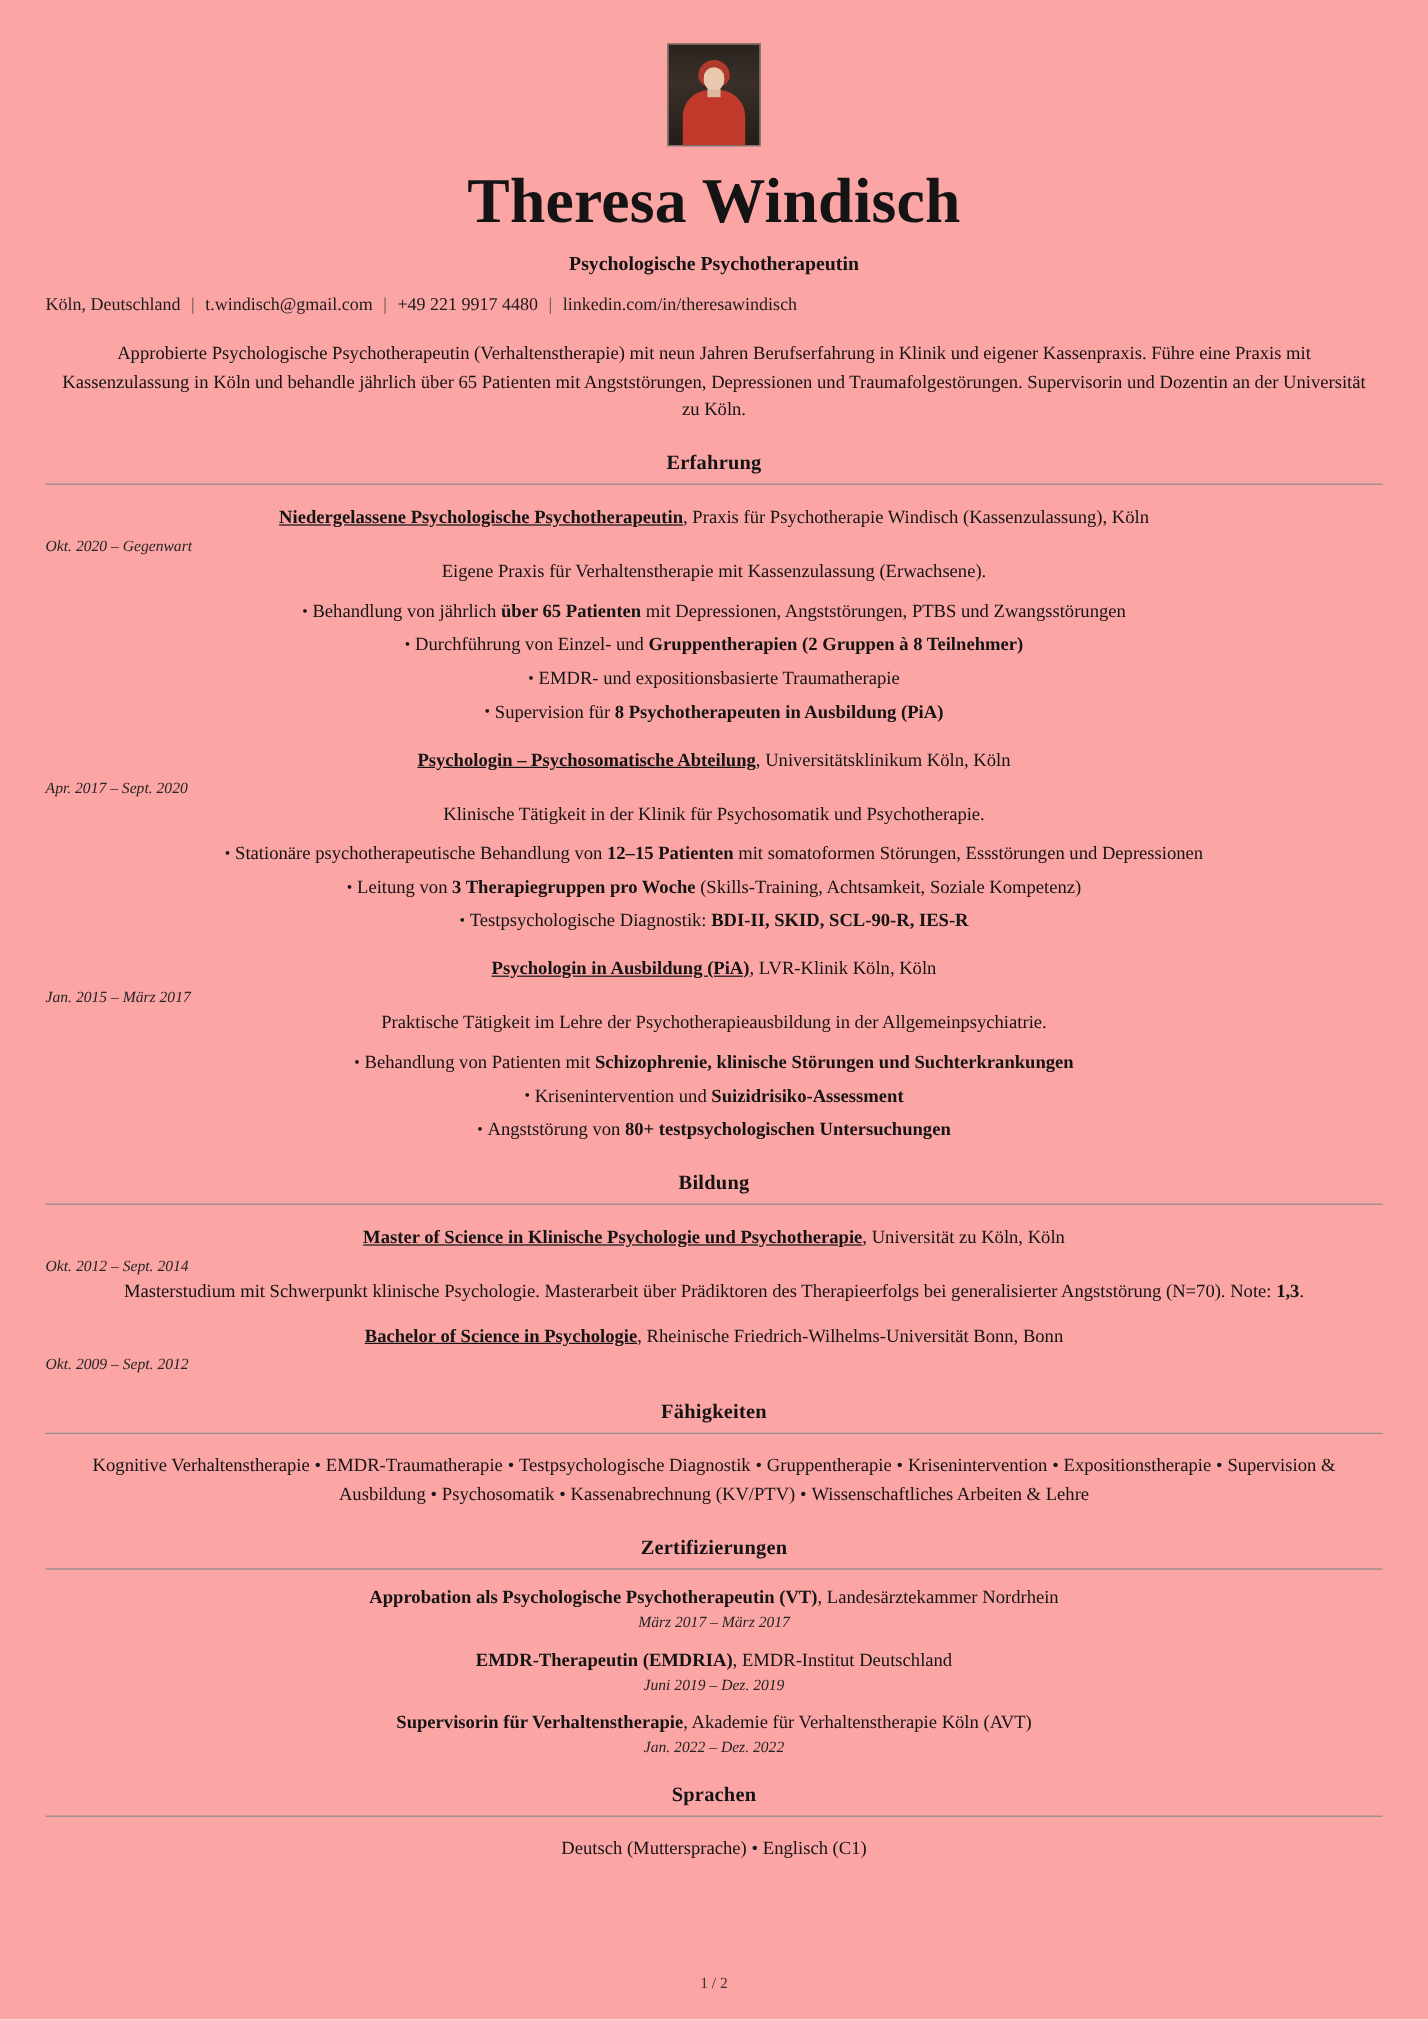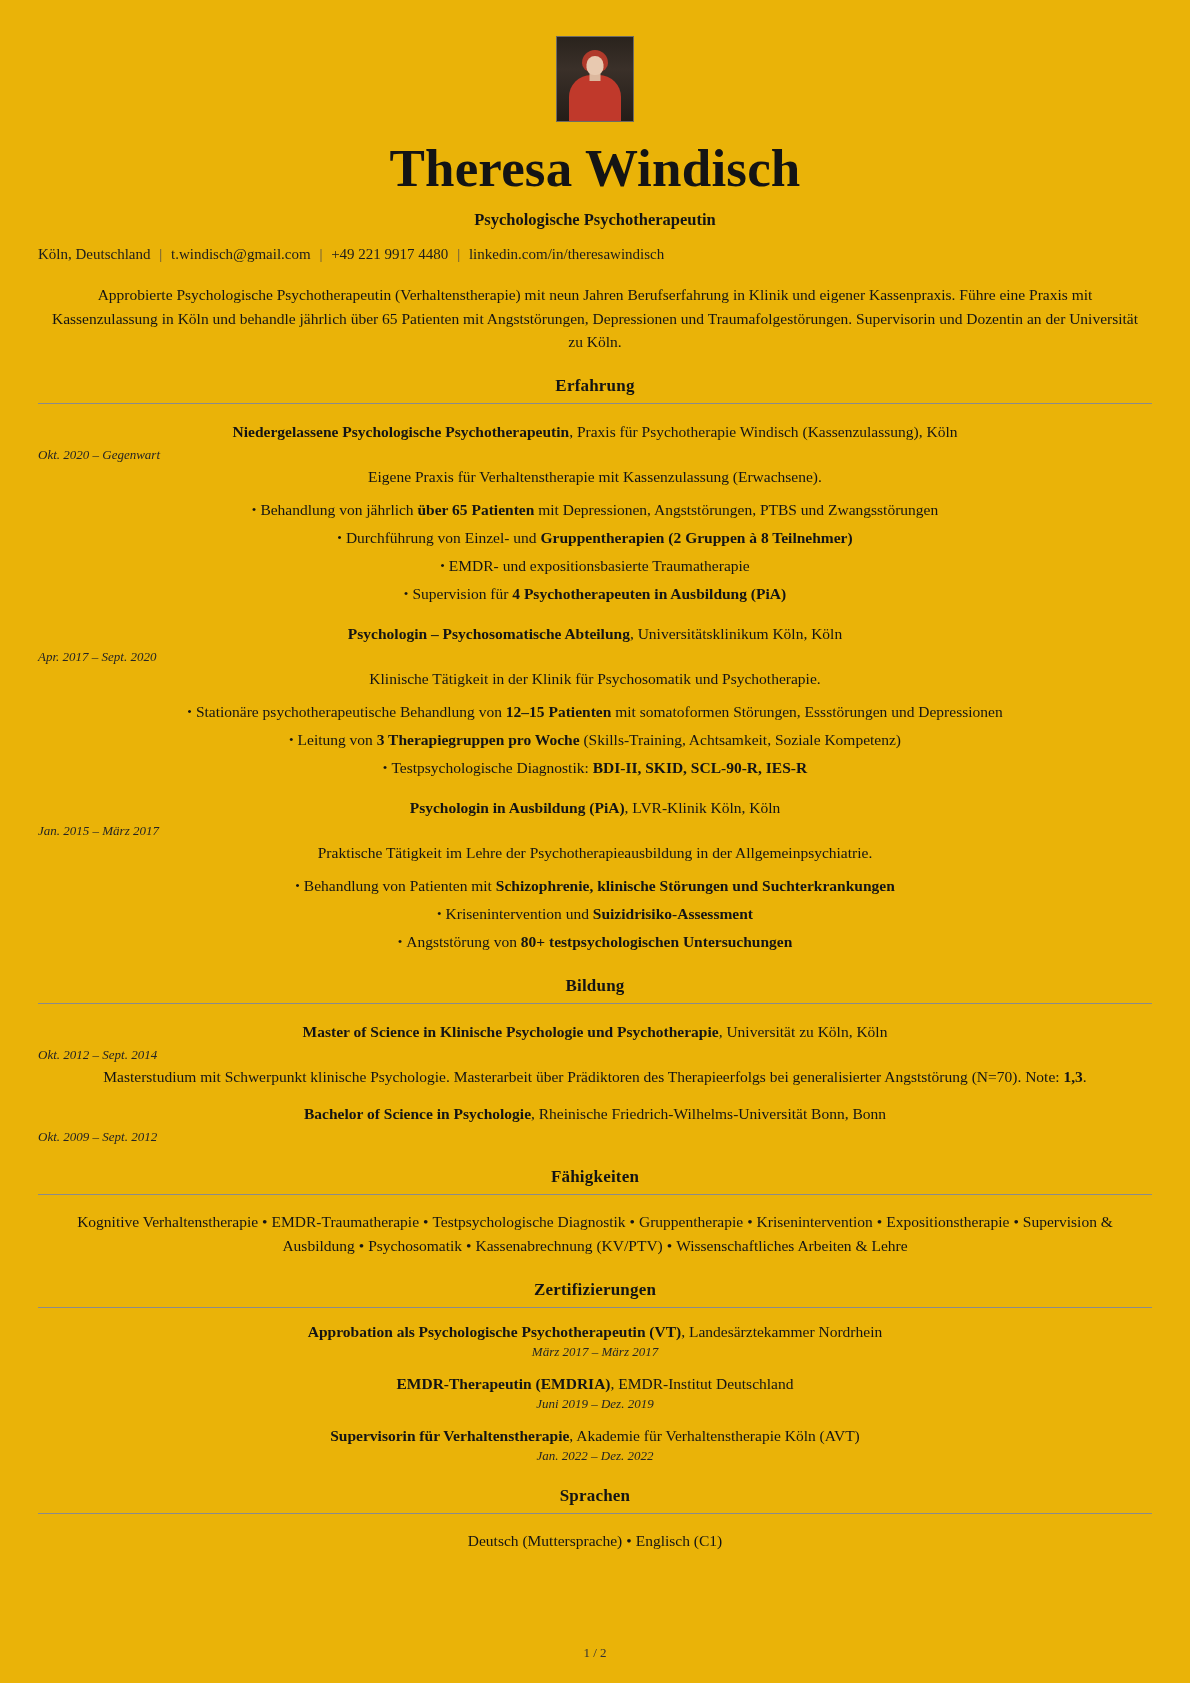--- a/index.html
+++ b/index.html
@@ -9,21 +9,21 @@
   }
   body {
     font-family: "Liberation Serif", "DejaVu Serif", serif;
     color: #1a1a1a;
   }
   .page {
     position: relative;
     width: 1190px;
     height: 1683px;
     margin: 0 auto;
-    background: #eab308;
+    background: #fca5a5;
     box-sizing: border-box;
     padding: 30px 38px 0 38px;
     overflow: hidden;
   }
 
   
   .photo-wrap {
     display: flex;
     justify-content: center;
     margin-top: 6px;
@@ -130,21 +130,21 @@
 
   .entry {
     margin-top: 17px;
   }
   .entry-head {
     text-align: center;
     font-size: 15.5px;
     line-height: 1.42;
     color: #141414;
   }
-  .entry-head b { font-weight: bold; }
+  .entry-head b { font-weight: bold; text-decoration: underline; }
   .entry-date {
     text-align: left;
     font-style: italic;
     font-size: 13px;
     margin-top: 4px;
     color: #242424;
   }
   .entry-desc {
     text-align: center;
     font-size: 15.5px;
@@ -242,21 +242,21 @@
     <div class="rule"></div>
     <div id="experience-entries">
         <div class="entry">
           <div class="entry-head"><b>Niedergelassene Psychologische Psychotherapeutin</b><span>, Praxis für Psychotherapie Windisch (Kassenzulassung), Köln</span></div>
           <div class="entry-date">Okt. 2020 – Gegenwart</div>
           <div class="entry-desc">Eigene Praxis für Verhaltenstherapie mit Kassenzulassung (Erwachsene).</div>
           <ul class="bullets">
             <li><span class="dot">•</span><span>Behandlung von jährlich </span><b>über 65 Patienten</b><span> mit Depressionen, Angststörungen, PTBS und Zwangsstörungen</span></li>
             <li><span class="dot">•</span><span>Durchführung von Einzel- und </span><b>Gruppentherapien (2 Gruppen à 8 Teilnehmer)</b></li>
             <li><span class="dot">•</span><span>EMDR- und expositionsbasierte Traumatherapie</span></li>
-            <li><span class="dot">•</span><span>Supervision für </span><b>4 Psychotherapeuten in Ausbildung (PiA)</b></li>
+            <li><span class="dot">•</span><span>Supervision für </span><b>8 Psychotherapeuten in Ausbildung (PiA)</b></li>
           </ul>
         </div>
         <div class="entry">
           <div class="entry-head"><b>Psychologin – Psychosomatische Abteilung</b><span>, Universitätsklinikum Köln, Köln</span></div>
           <div class="entry-date">Apr. 2017 – Sept. 2020</div>
           <div class="entry-desc">Klinische Tätigkeit in der Klinik für Psychosomatik und Psychotherapie.</div>
           <ul class="bullets">
             <li><span class="dot">•</span><span>Stationäre psychotherapeutische Behandlung von </span><b>12–15 Patienten</b><span> mit somatoformen Störungen, Essstörungen und Depressionen</span></li>
             <li><span class="dot">•</span><span>Leitung von </span><b>3 Therapiegruppen pro Woche</b><span> (Skills-Training, Achtsamkeit, Soziale Kompetenz)</span></li>
             <li><span class="dot">•</span><span>Testpsychologische Diagnostik: </span><b>BDI-II, SKID, SCL-90-R, IES-R</b></li>

